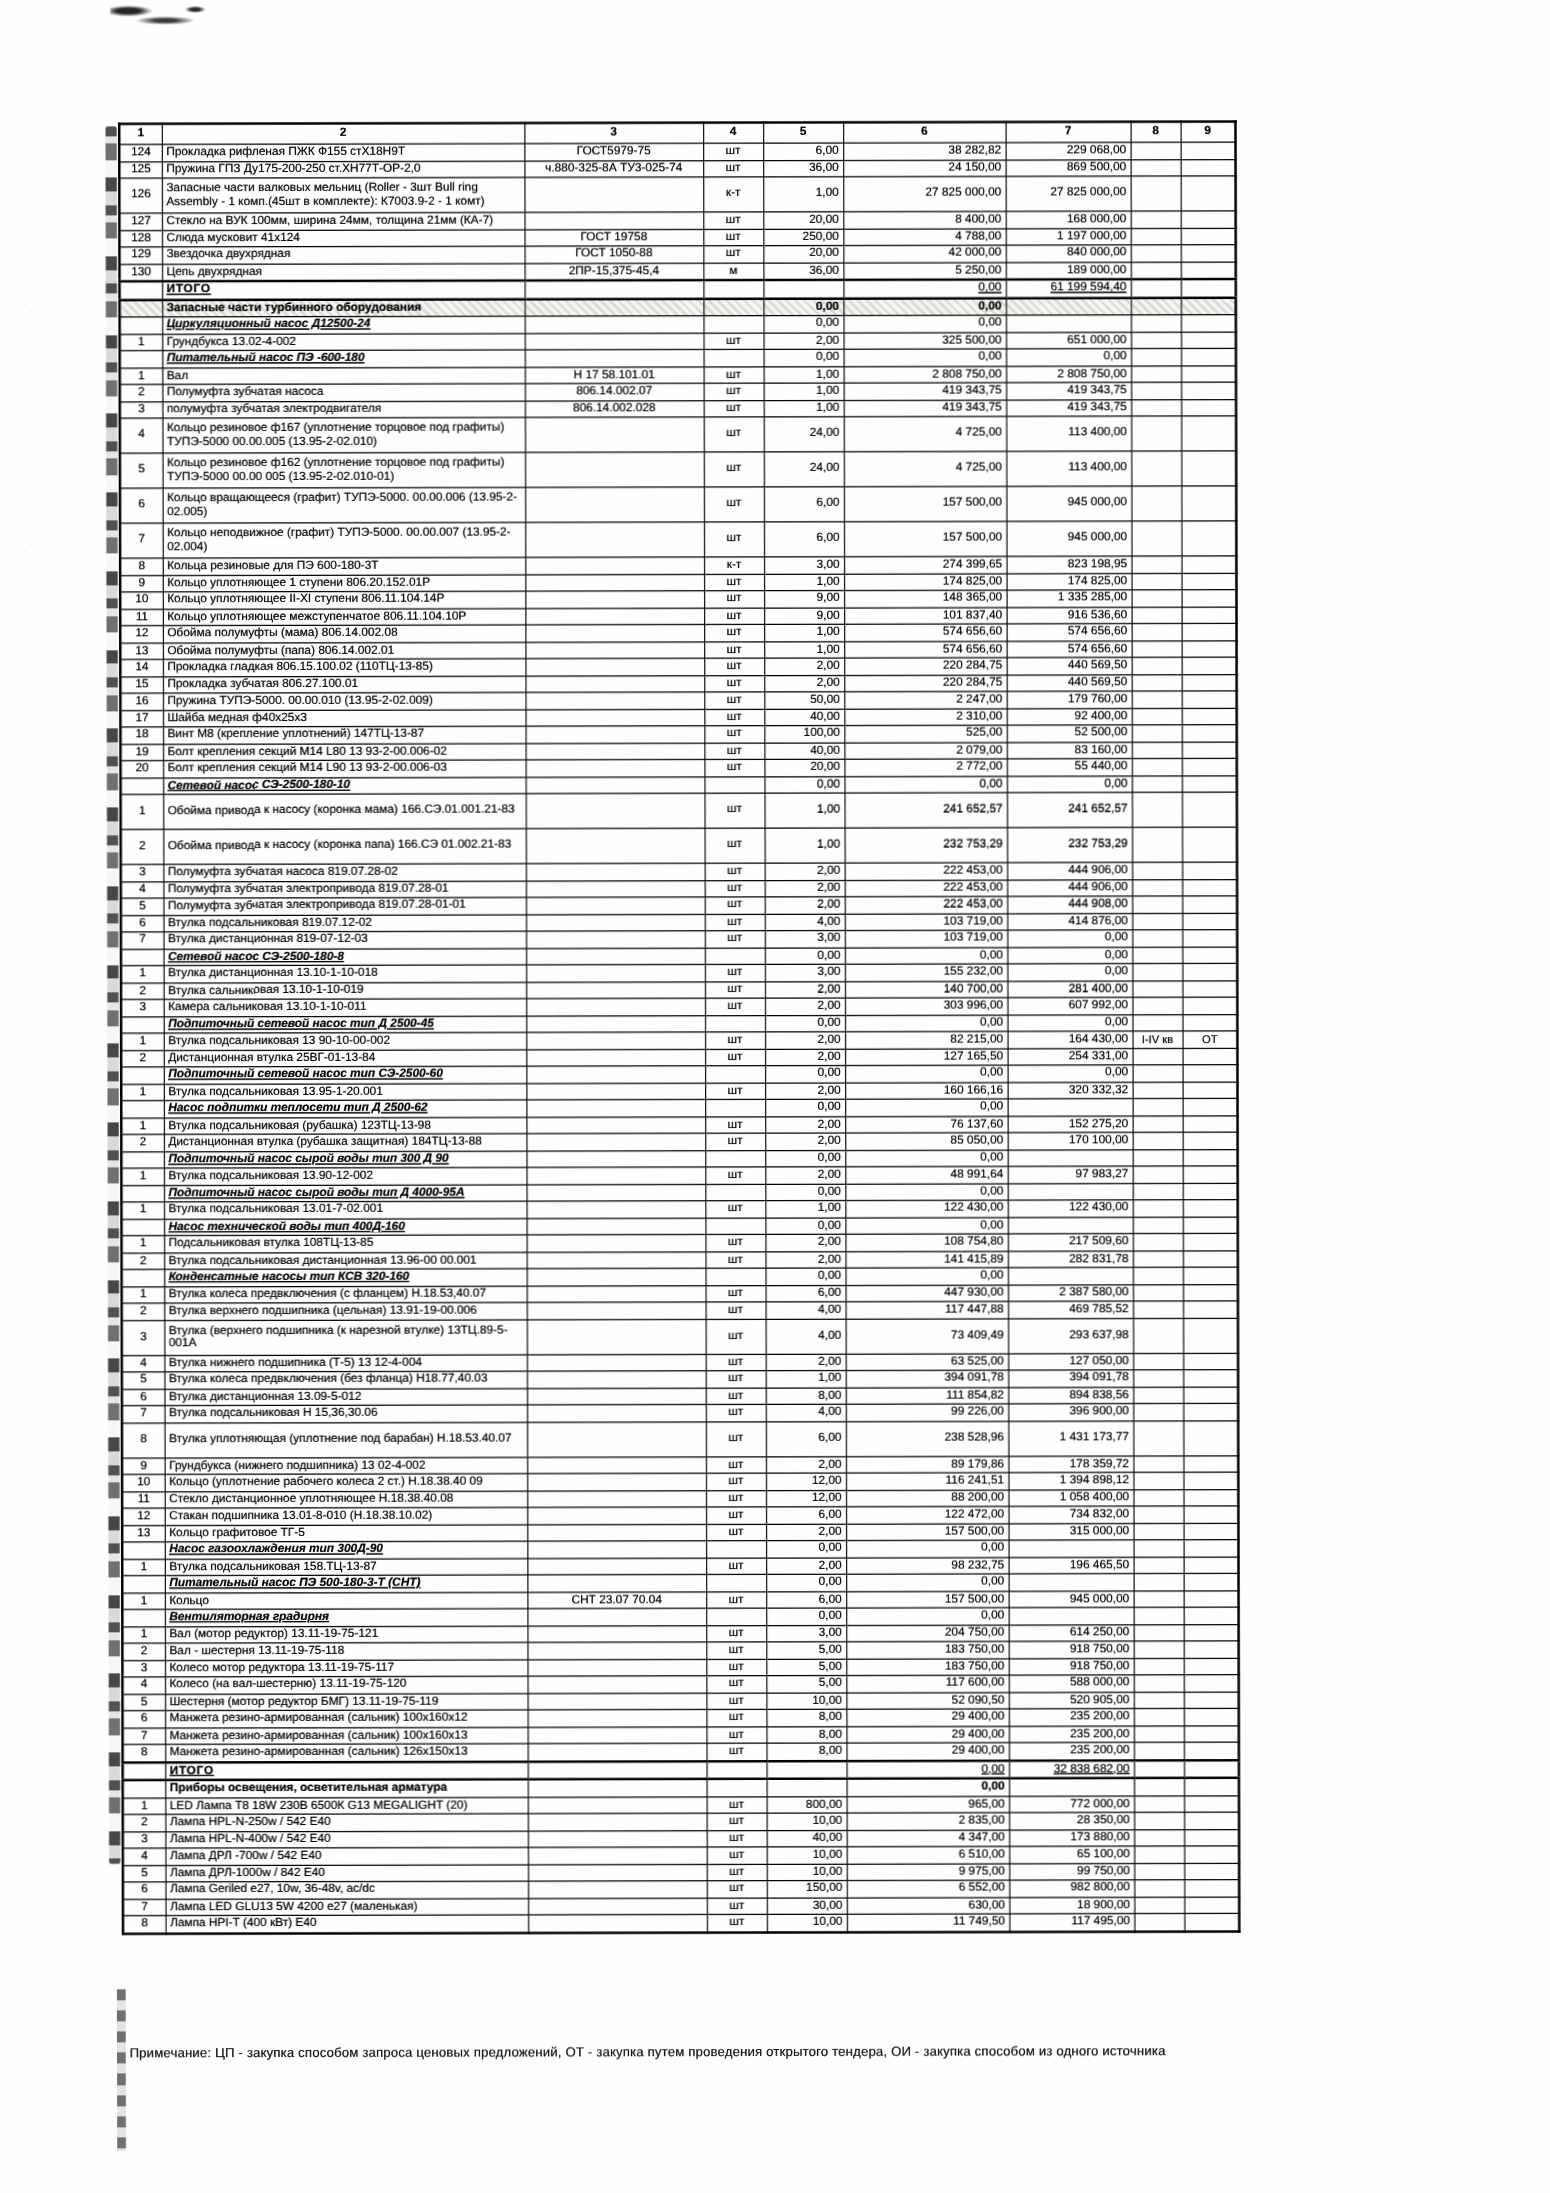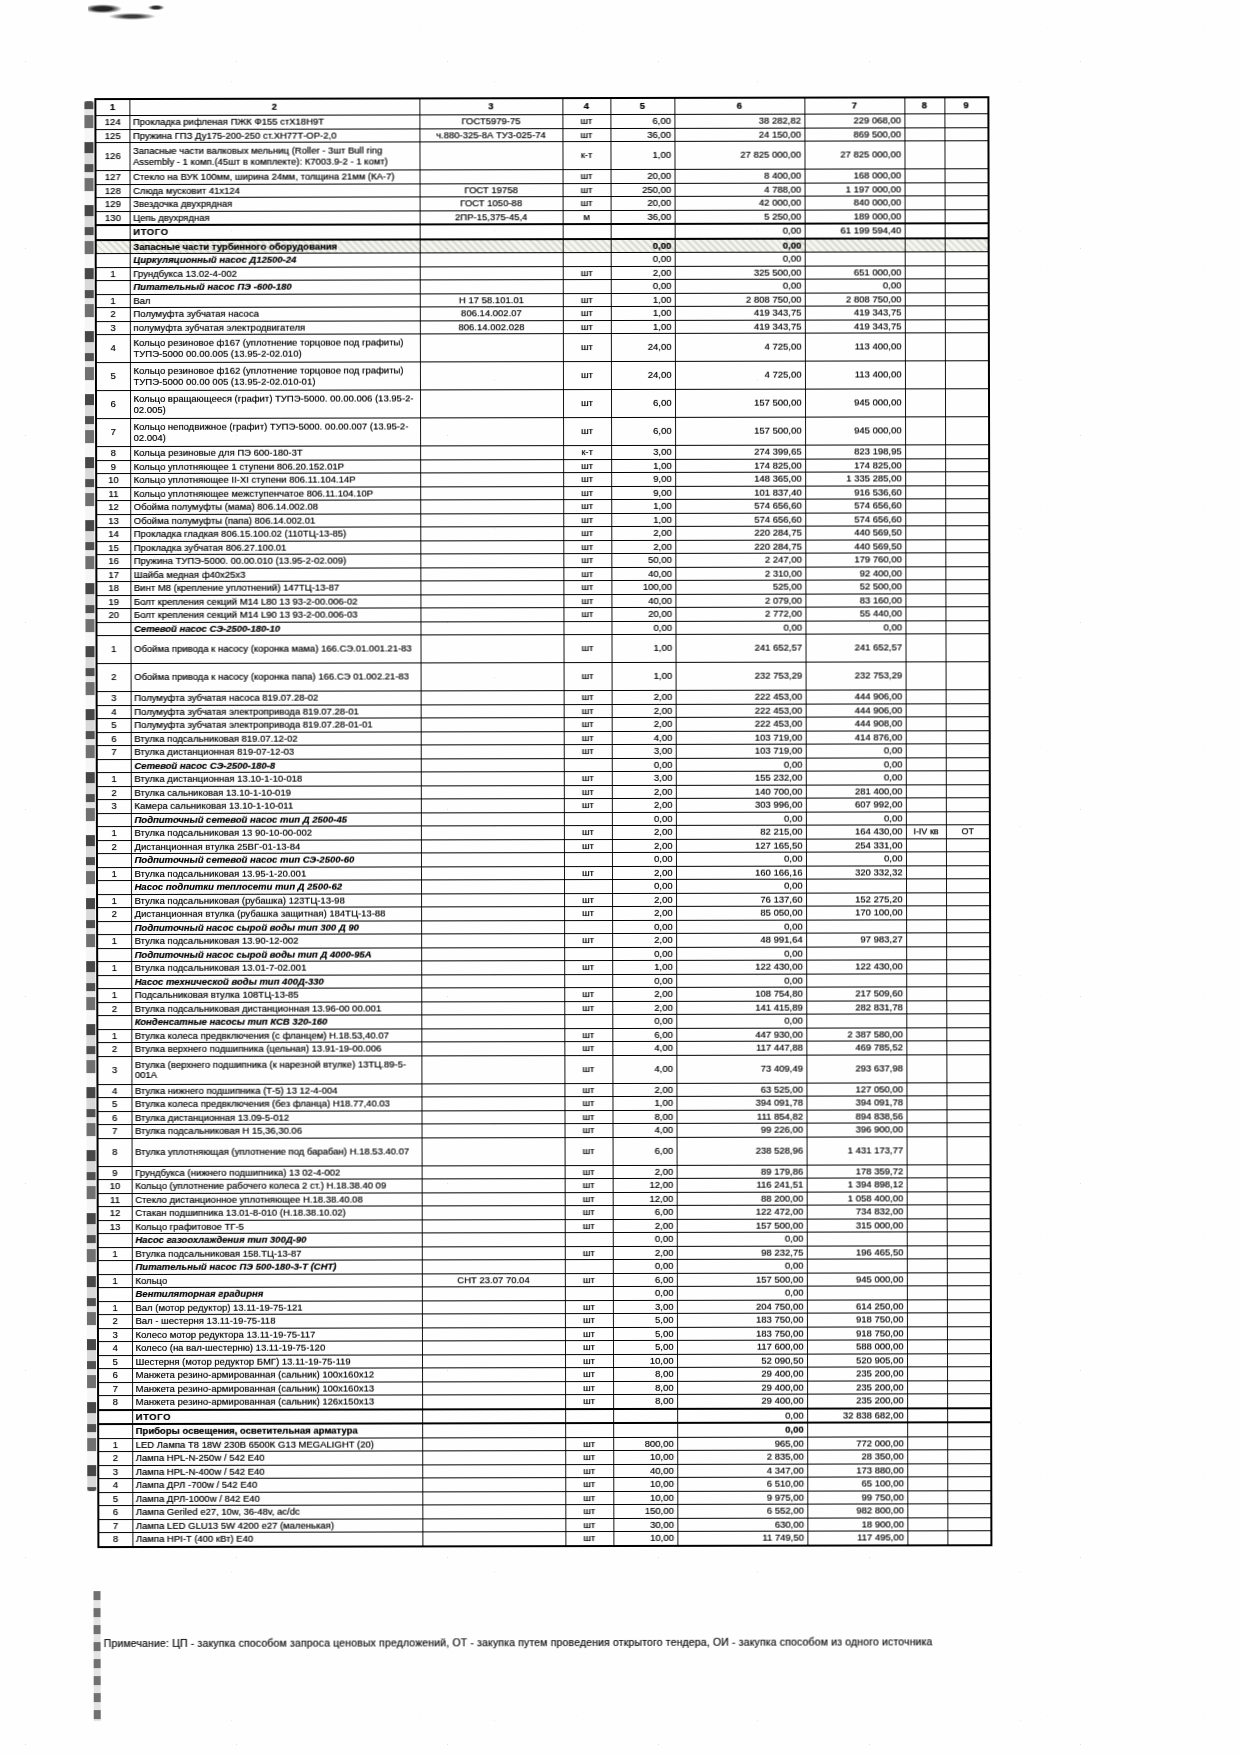--- a/index.html
+++ b/index.html
@@ -62,29 +62,29 @@
   }
   .parts th{height:13px;font-weight:700;text-align:center;}
   .parts td{height:10px;}
   tr.h2 td{height:25px;}
   .c-num{text-align:center;padding:1px 1px;}
   .c-name{text-align:left;}
   .c-doc{text-align:center;}
   .c-unit{text-align:center;}
   .c-qty,.c-price,.c-total{text-align:right;}
   .c-period,.c-method{text-align:center;font-size:9px;}
-  tr.section .c-name{font-weight:700;font-style:italic;}
+  tr.section .c-name{font-weight:700;font-style:italic;text-decoration:underline;}
   tr.group td,tr.group2 td{font-weight:700;margin-top:36px;}
   tr.group td{
     background:
       repeating-linear-gradient(45deg, rgba(60,60,55,.14) 0 2px, rgba(255,255,255,0) 2px 5px),
       #e4e4df;
   }
   tr.itogo .c-name{font-weight:700;letter-spacing:.6px;}
-  tr.itogo td{border-top:2.4px solid #000;border-bottom:2.4px solid #000;}
+  tr.itogo td{border-top:2.4px solid #000;border-bottom:2.4px solid #000;text-decoration:underline;}
   .note{
     position:absolute;left:102px;top:1636px;width:910px;
     font-size:10.5px;color:#262626;letter-spacing:.15px;
     text-shadow:0.3px 0 0 rgba(30,30,30,.5);
   }
 </style>
 </head>
 <body>
 
 <div class="scan">
@@ -729,21 +729,21 @@
           <td class="c-doc"></td>
           <td class="c-unit">шт</td>
           <td class="c-qty">1,00</td>
           <td class="c-price">122 430,00</td>
           <td class="c-total">122 430,00</td>
           <td class="c-period"></td>
           <td class="c-method"></td>
         </tr>
         <tr class="section">
           <td class="c-num"></td>
-          <td class="c-name">Насос технической воды тип 400Д-330</td>
+          <td class="c-name">Насос технической воды тип 400Д-160</td>
           <td class="c-doc"></td>
           <td class="c-unit"></td>
           <td class="c-qty">0,00</td>
           <td class="c-price">0,00</td>
           <td class="c-total"></td>
           <td class="c-period"></td>
           <td class="c-method"></td>
         </tr>
         <tr>
           <td class="c-num">1</td>

